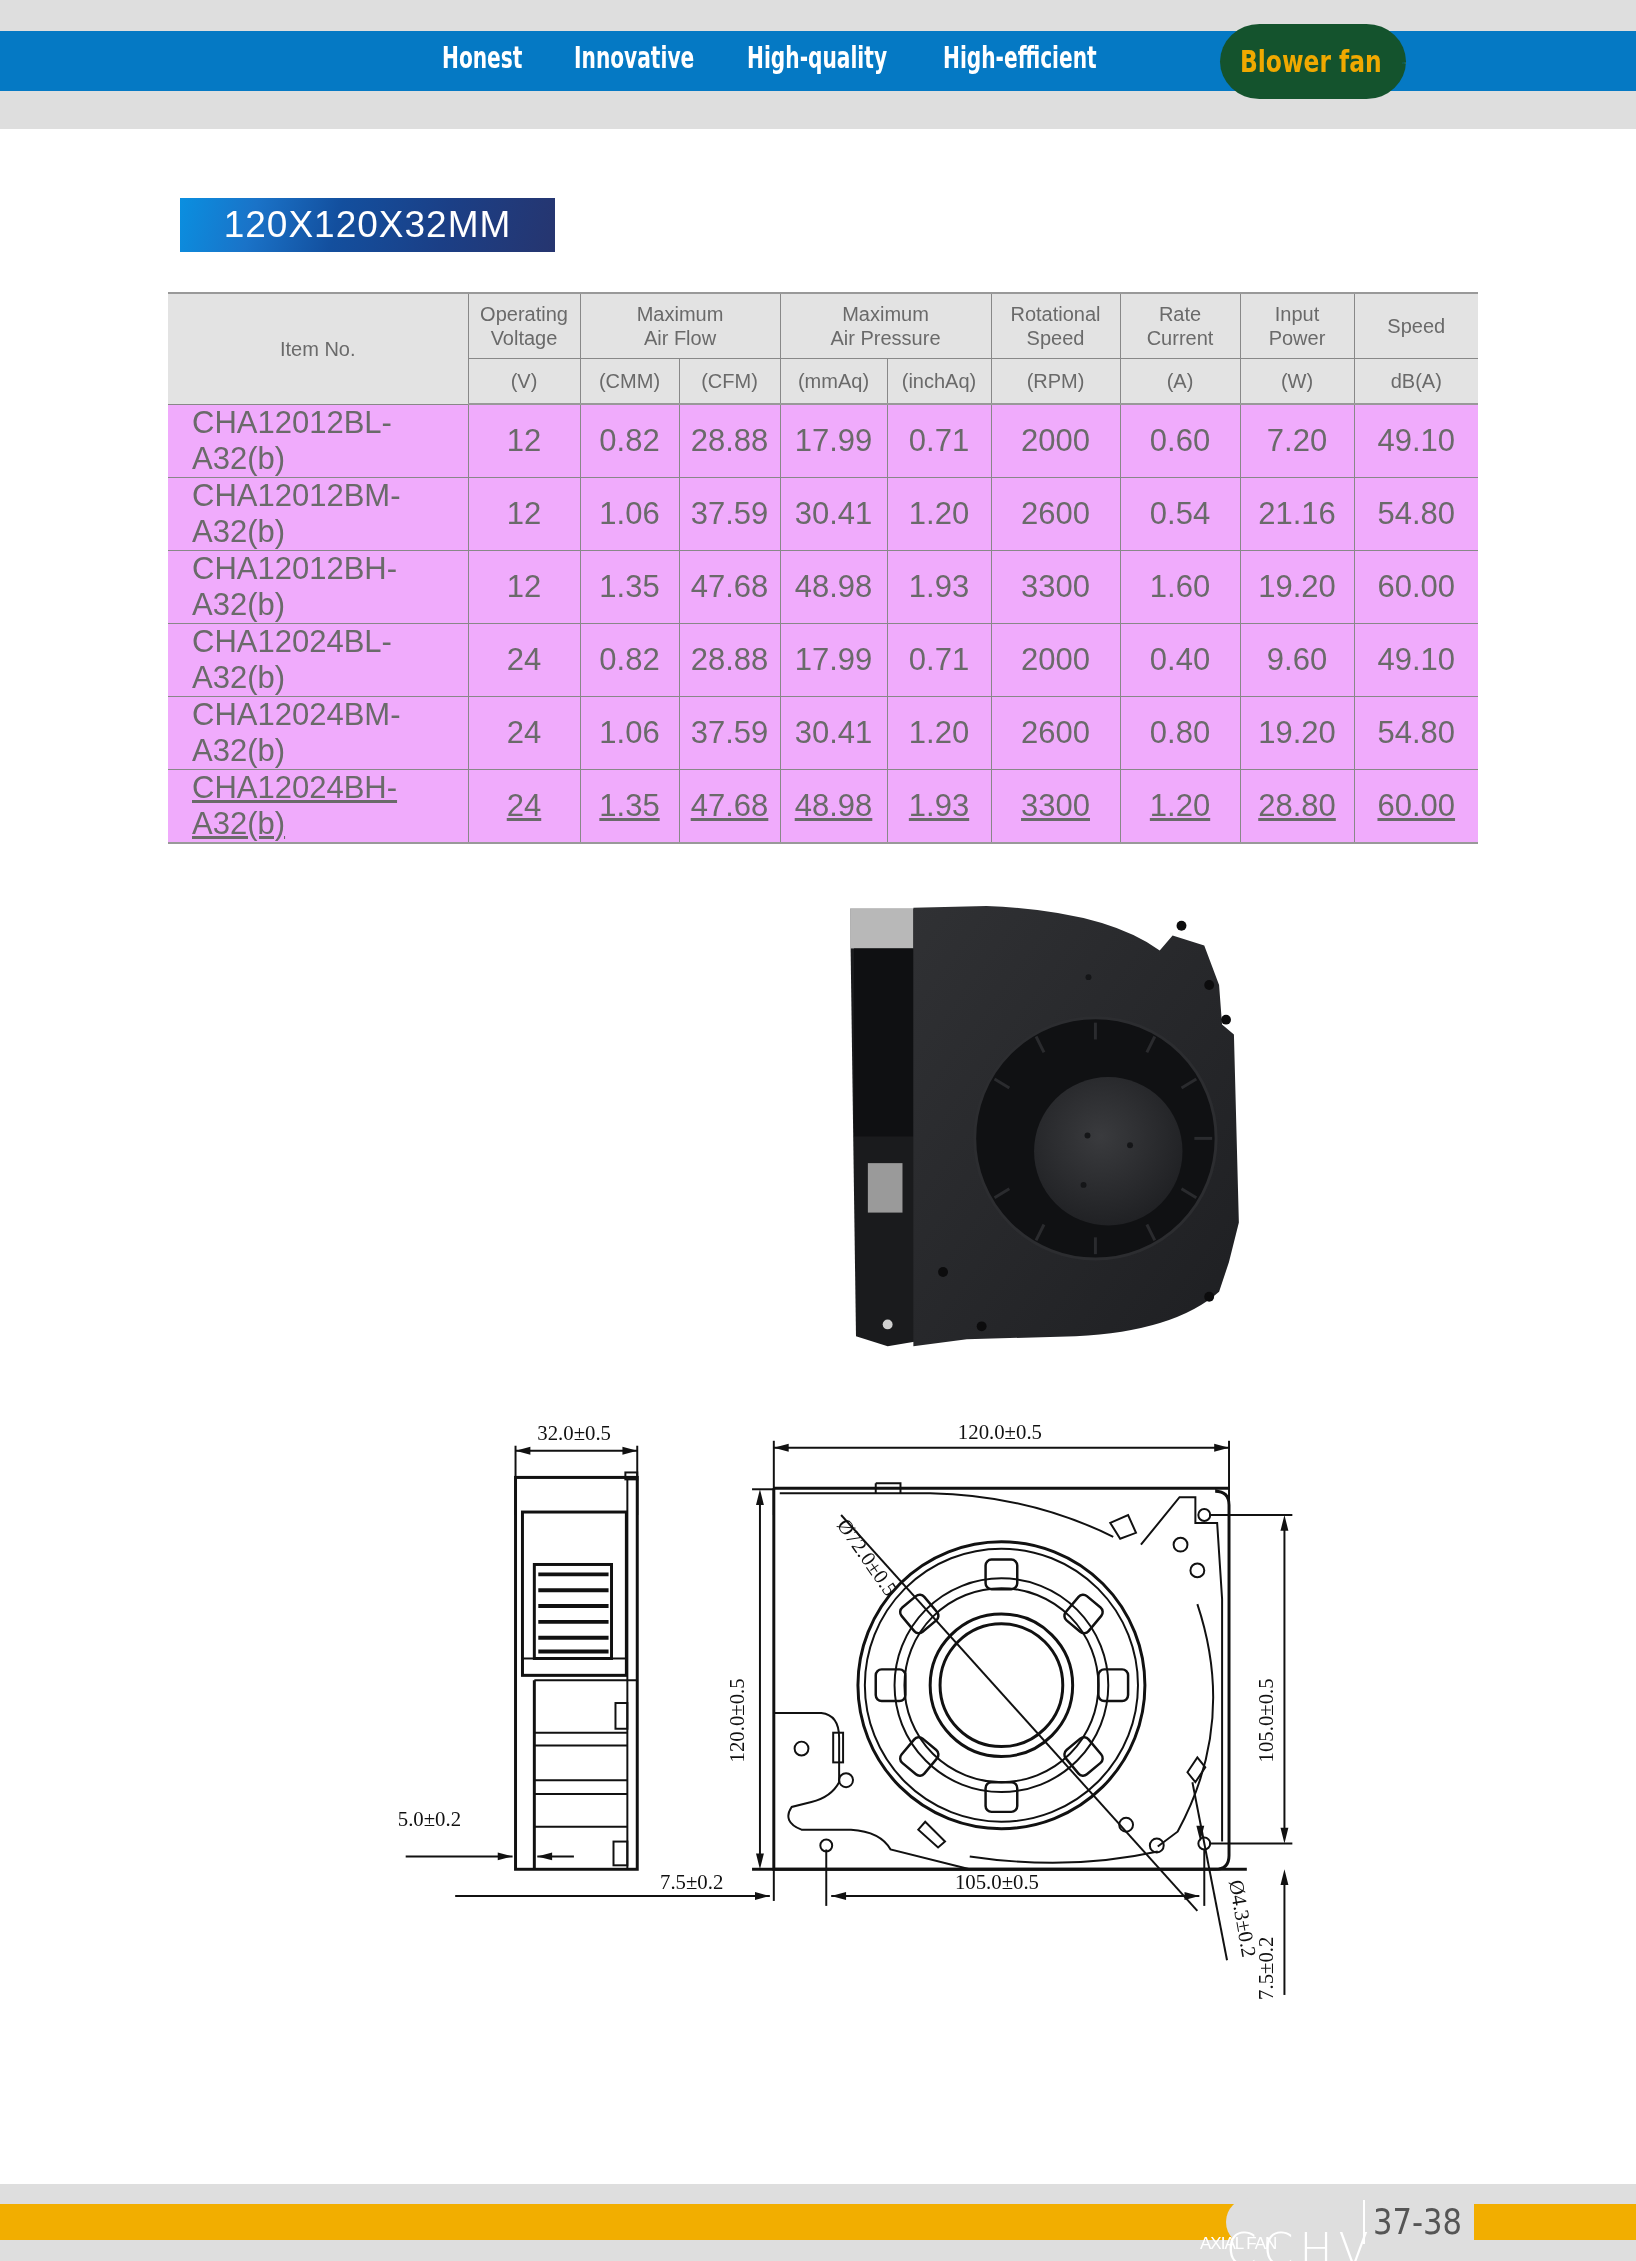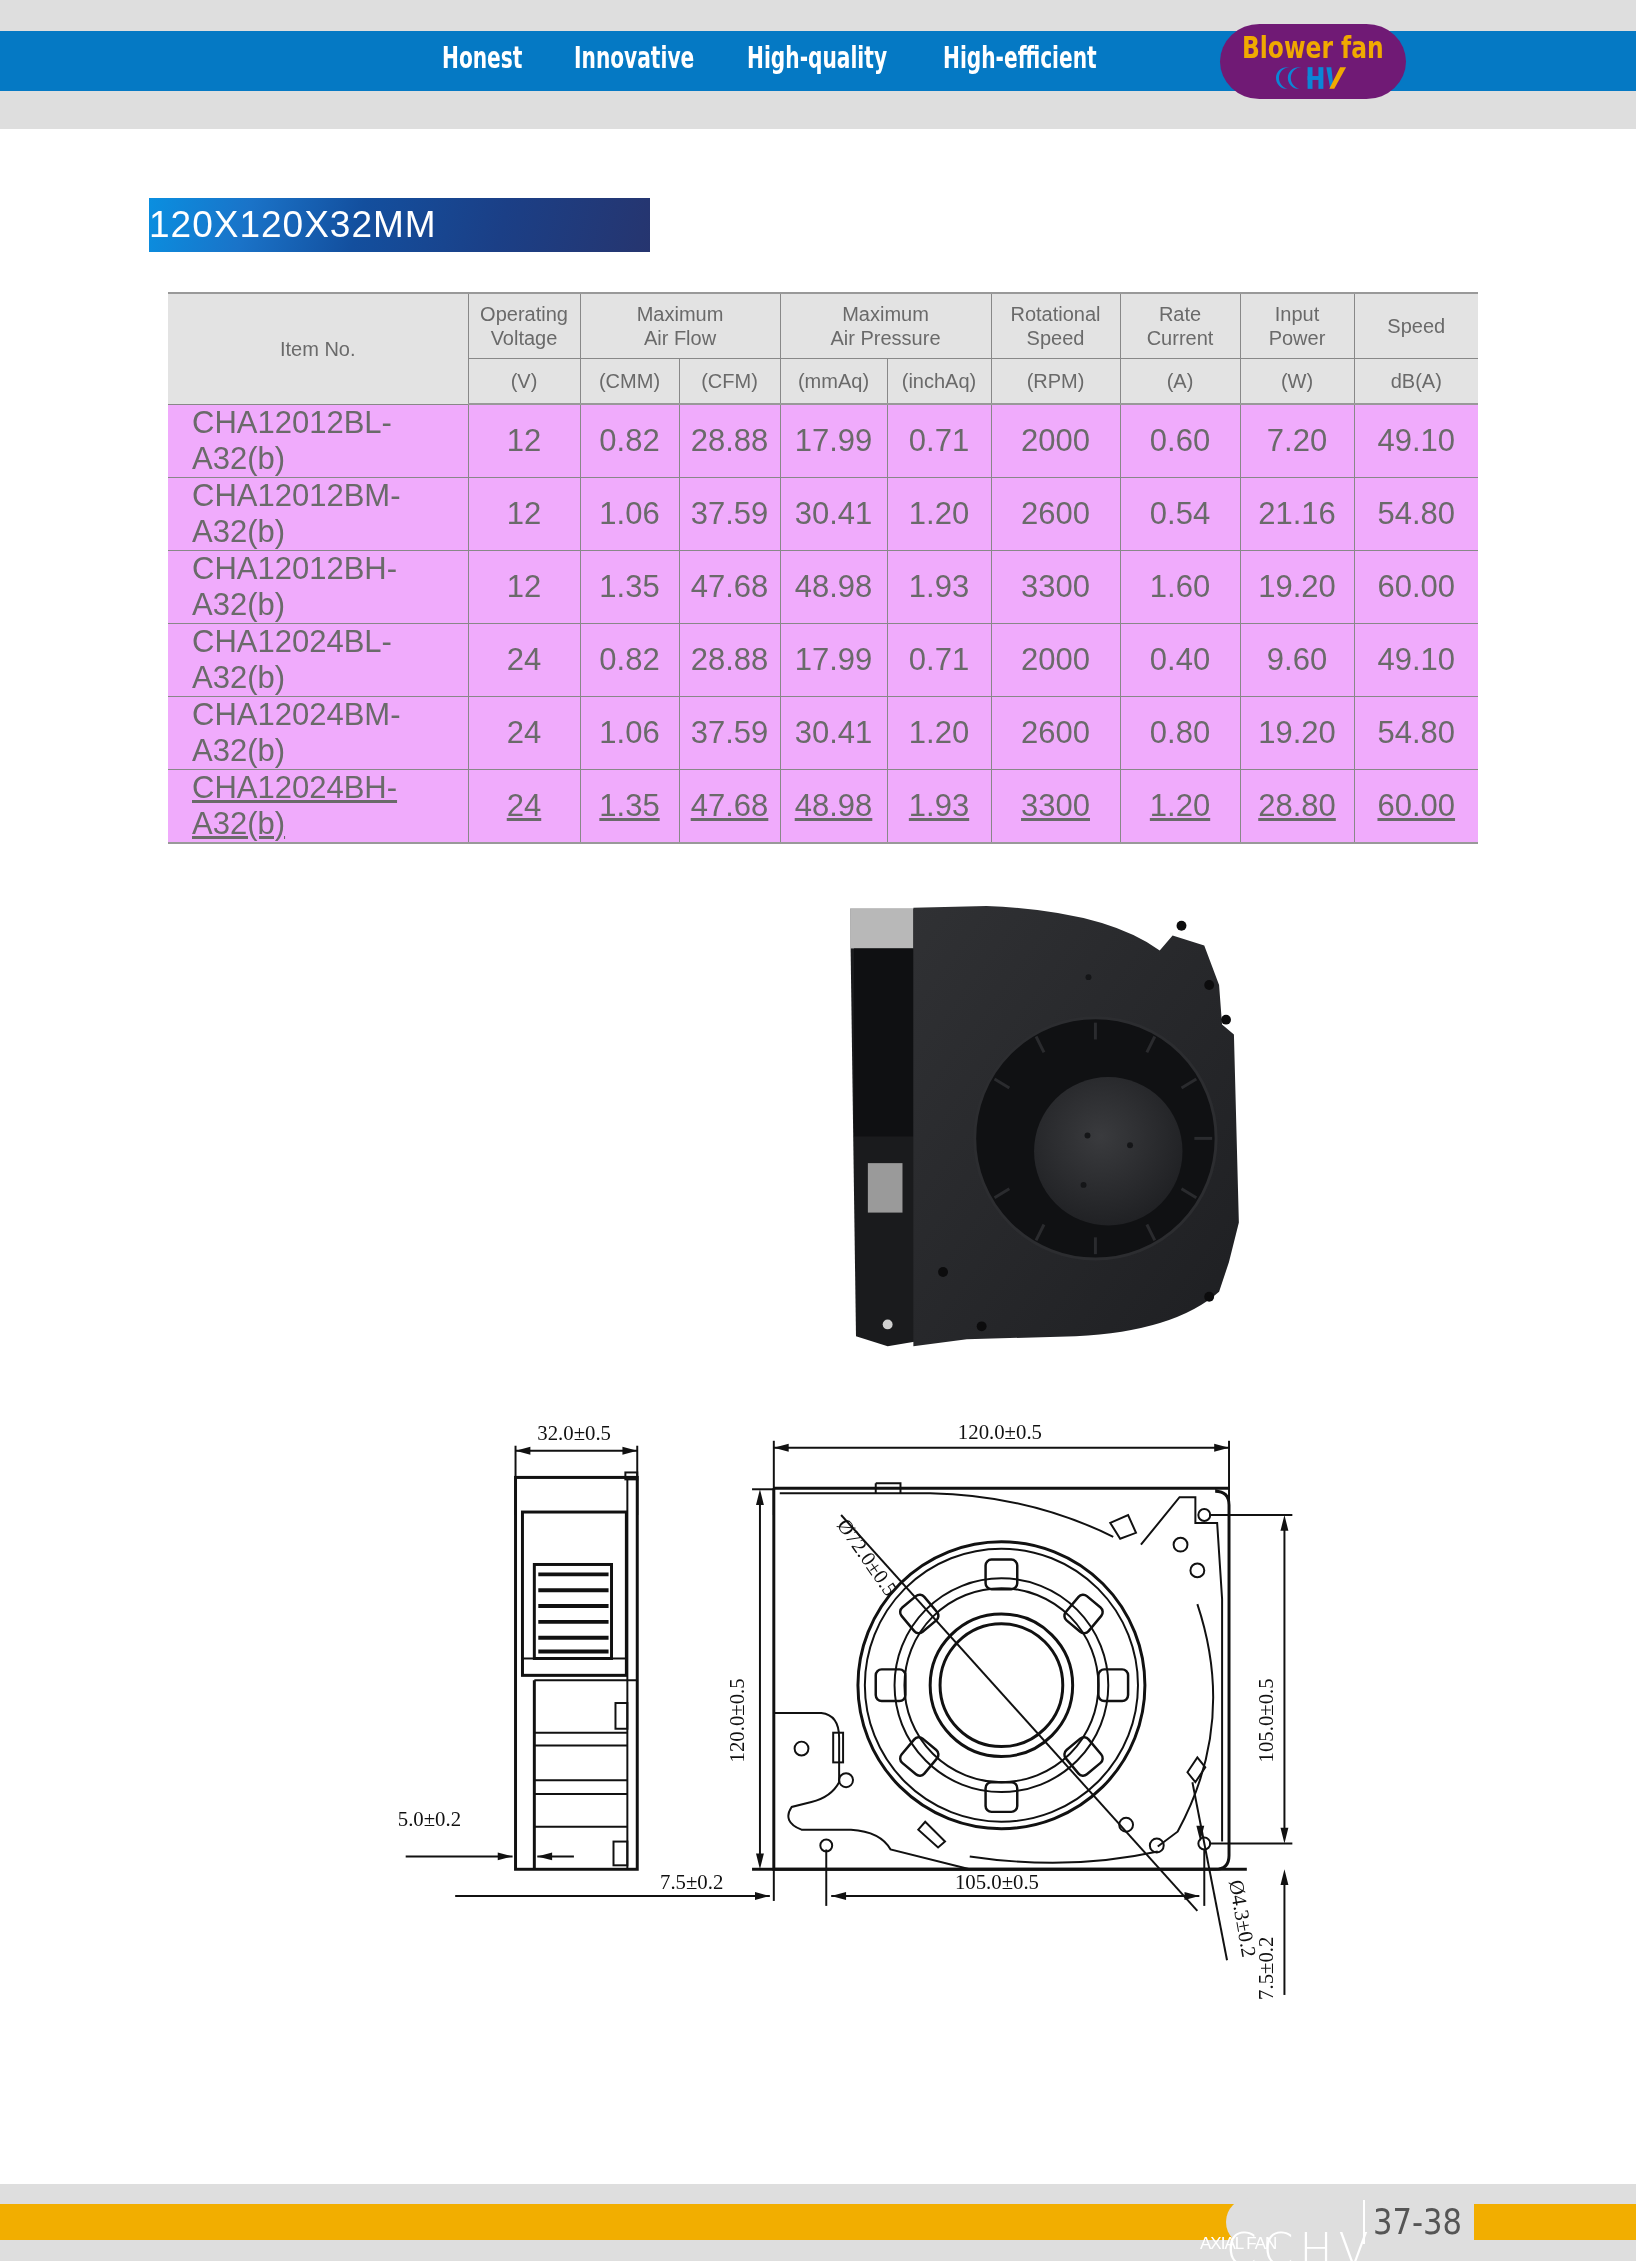--- a/index.html
+++ b/index.html
@@ -5,28 +5,28 @@
   * { box-sizing: border-box; margin: 0; padding: 0; }
   html, body { width: 1637px; height: 2261px; background: #ffffff; overflow: hidden; }
   body { position: relative; font-family: "Liberation Sans", "DejaVu Sans", sans-serif; color: #555; }
 
   
   .hdr-gray { position: absolute; left: 0; top: 0; width: 1637px; height: 129px; background: #dedede; }
   .hdr-blue { position: absolute; left: 0; top: 31px; width: 1637px; height: 60px; background: #0579c4; }
   .hdr-slogan { position: absolute; left: 0; top: 31px; width: 1637px; height: 52px; display: flex; align-items: center; justify-content: flex-start; padding-left: 442px; }
   .hdr-slogan span { color: #ffffff; font-family: "DejaVu Sans", sans-serif; font-weight: bold; font-size: 30px; letter-spacing: 0px; transform: scaleX(0.82); transform-origin: left center; display: inline-block; white-space: nowrap; }
   .slogan-item { margin-right: 0; }
-  .logo-pill { position: absolute; left: 1220px; top: 24px; width: 186px; height: 75px; background: #701a75; border-radius: 40px / 38px; display: flex; flex-direction: column; align-items: center; justify-content: center; }
+  .logo-pill { position: absolute; left: 1220px; top: 24px; width: 186px; height: 75px; background: #14532d; border-radius: 40px / 38px; display: flex; align-items: center; justify-content: center; }
   .logo-title { color: #f0a900; font-family: "DejaVu Sans", sans-serif; font-weight: bold; font-size: 30px; line-height: 30px; transform: scaleX(0.78); white-space: nowrap; }
   .logo-mark { margin-top: 2px; }
 
   
-  .title-badge { position: absolute; left: 149px; top: 198px; width: 501px; height: 54px;
+  .title-badge { position: absolute; left: 180px; top: 198px; width: 375px; height: 54px;
     background: linear-gradient(105deg, #0a8fe0 0%, #1a73c8 20%, #134f9e 42%, #1b3f86 70%, #26356f 100%);
-    display: flex; align-items: center; }
+    display: flex; align-items: center; justify-content: center; }
   .title-badge span { color: #ffffff; font-family: "Liberation Sans", sans-serif; font-size: 37px; letter-spacing: 1px; }
 
   
   .spec { position: absolute; left: 168px; top: 292px; width: 1309px; border-collapse: collapse; table-layout: fixed; }
   .spec th, .spec td { border: 1px solid #888; text-align: center; vertical-align: middle; color: #666; }
   .spec thead th { background: #e3e3e3; font-weight: normal; font-family: "Liberation Sans", sans-serif; font-size: 20px; line-height: 24px; color: #6a6a6a; }
   .spec thead tr.r1 th { height: 65px; }
   .spec thead tr.r2 th { height: 46px; }
   .spec tbody td { height: 47px; font-size: 31px; background: #f0abfc; font-family: "Liberation Sans", sans-serif; color: #6a6a6a; }
   .spec tbody td.item { text-align: left; padding-left: 24px; }

